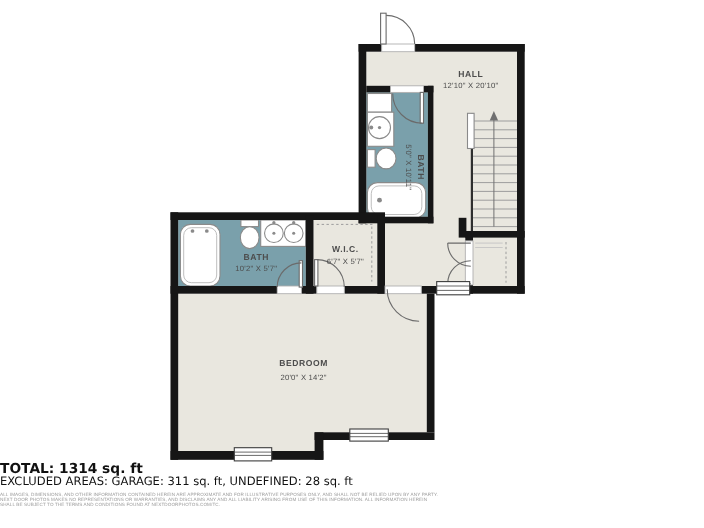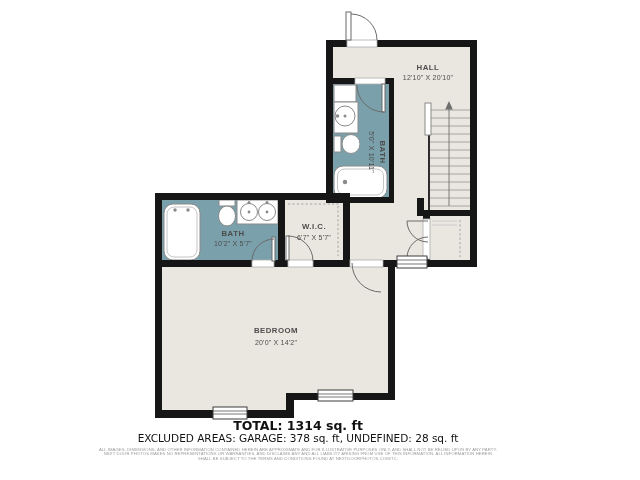--- a/index.html
+++ b/index.html
@@ -23,21 +23,21 @@
   .win{fill:#fff;stroke:#3c3c3c;stroke-width:1;}
   .winline{stroke:#3c3c3c;stroke-width:0.7;}
   .tread{stroke:#9c9c9c;stroke-width:0.9;fill:none;}
   .cline{stroke:#6f6f6f;stroke-width:0.9;fill:none;}
   .arrow{fill:#6f6f6f;}
   .dash{stroke:#9c9c9c;stroke-width:0.9;fill:none;stroke-dasharray:2.2 2.2;}
   .shelf{stroke:#c4c4c4;stroke-width:0.8;fill:none;}
   .room-name{font:7.8px "Liberation Sans",sans-serif;font-weight:bold;fill:var(--text);
              letter-spacing:0.5px;text-anchor:middle;}
   .room-dims{font:7px "Liberation Sans",sans-serif;fill:var(--text);letter-spacing:0.2px;text-anchor:middle;}
-  .summary{position:absolute;left:0;right:0;top:419px;text-align:center;color:var(--summary-text);padding-left:20px;}
+  .summary{position:absolute;left:0;right:0;top:419px;color:var(--summary-text);}
   .summary-total{font:bold 12.5px "DejaVu Sans",sans-serif;line-height:13px;}
   .summary-line{font:10.5px "DejaVu Sans",sans-serif;line-height:12.5px;}
   .disclaimer{margin-top:3px;color:var(--disclaimer-text);
               font:4.2px "Liberation Sans",sans-serif;line-height:4.9px;letter-spacing:0.1px;}
 </style>
 </head>
 <body>
 
 <div class="canvas">
   <svg width="640" height="480" viewBox="0 0 640 480">
@@ -193,20 +193,20 @@
       <text class="room-name" x="314" y="229">W.I.C.</text>
       <text class="room-dims" x="314" y="240">6'7" X 5'7"</text>
 
       <text class="room-name" x="276" y="333">BEDROOM</text>
       <text class="room-dims" x="276" y="345">20'0" X 14'2"</text>
     </g>
   </svg>
 
   <div class="summary">
     <div class="summary-total">TOTAL: 1314 sq. ft</div>
-    <div class="summary-line">EXCLUDED AREAS: GARAGE: 378 sq. ft, UNDEFINED: 28 sq. ft</div>
+    <div class="summary-line">EXCLUDED AREAS: GARAGE: 311 sq. ft, UNDEFINED: 28 sq. ft</div>
     <div class="disclaimer">
       <div>ALL IMAGES, DIMENSIONS, AND OTHER INFORMATION CONTAINED HEREIN ARE APPROXIMATE AND FOR ILLUSTRATIVE PURPOSES ONLY, AND SHALL NOT BE RELIED UPON BY ANY PARTY.</div>
       <div>NEXT DOOR PHOTOS MAKES NO REPRESENTATIONS OR WARRANTIES, AND DISCLAIMS ANY AND ALL LIABILITY ARISING FROM USE OF THIS INFORMATION. ALL INFORMATION HEREIN</div>
       <div>SHALL BE SUBJECT TO THE TERMS AND CONDITIONS FOUND AT NEXTDOORPHOTOS.COM/TC.</div>
     </div>
   </div>
 </div>
 
 </body></html>

